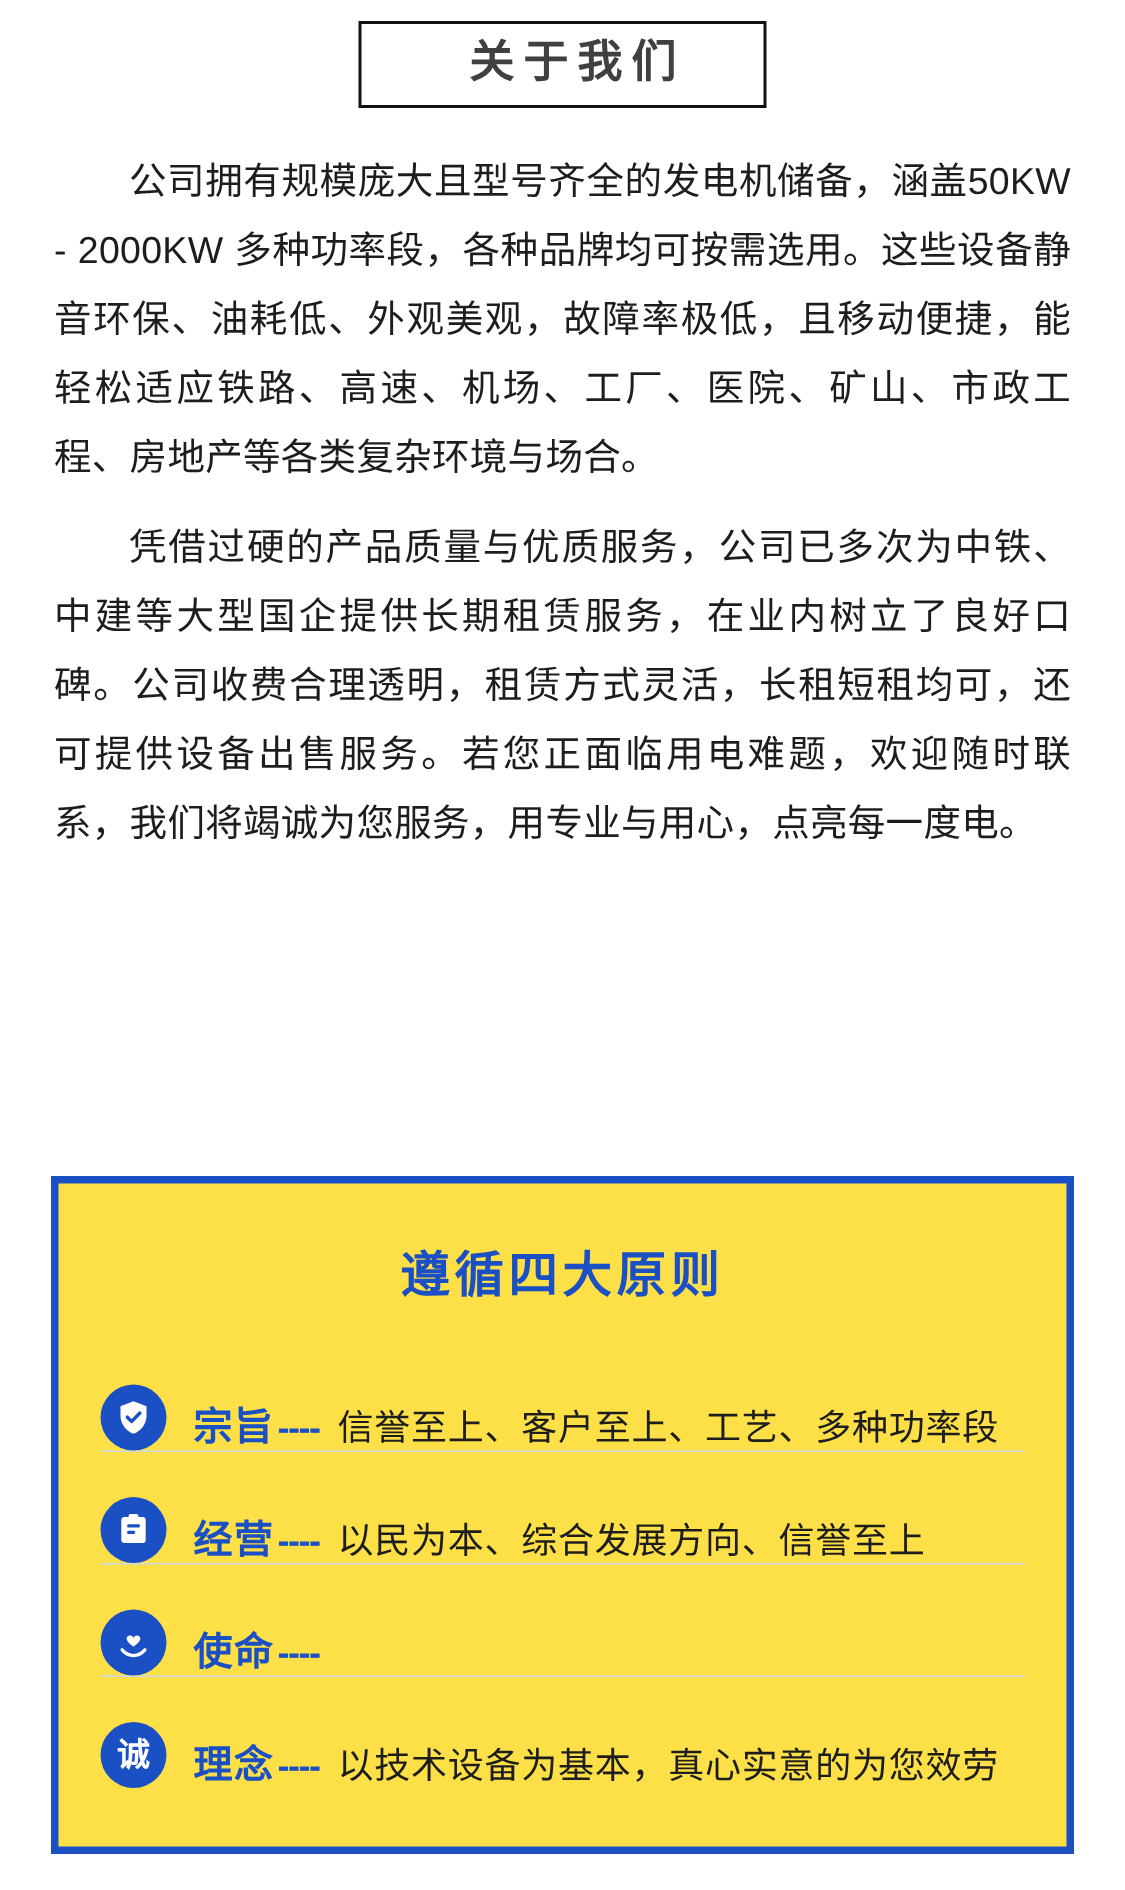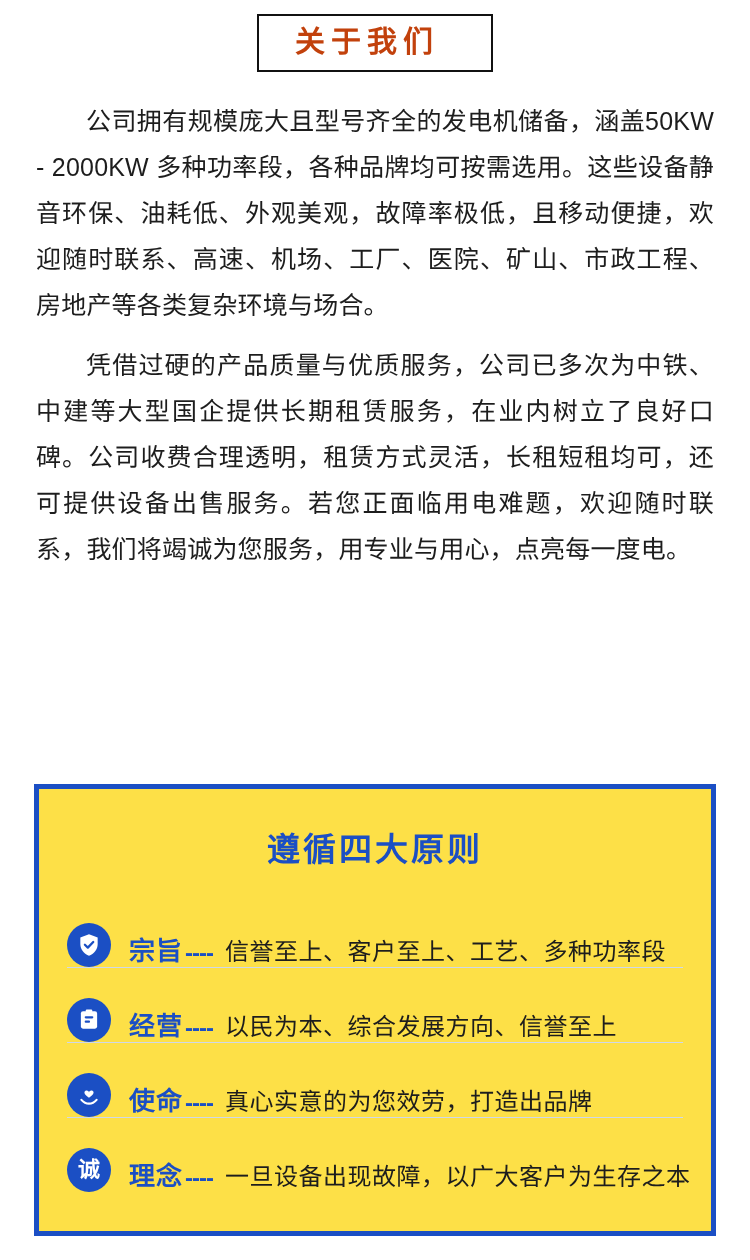--- a/index.html
+++ b/index.html
@@ -22,25 +22,25 @@
   }
 
   
   .title-wrap {
     display: flex;
     justify-content: center;
     padding-top: 14px;
   }
   .title-box {
     border: 2px solid #111111;
-    padding: 11px 52px 13px 36px;
+    padding: 11px 52px 13px 72px;
     font-size: 30px;
     font-weight: bold;
     letter-spacing: 6px;
-    color: #c2410c;
+    color: #404040;
     line-height: 1;
   }
 
   
   .body-copy {
     margin: 26px 36px 0 36px;
   }
   .para {
     font-size: 25px;
     line-height: 46px;
@@ -125,21 +125,21 @@
 </head>
 <body>
 
 <div class="page">
 
   <div class="title-wrap">
     <div class="title-box">关于我们</div>
   </div>
 
   <div class="body-copy">
-    <p class="para">公司拥有规模庞大且型号齐全的发电机储备，涵盖50KW - 2000KW 多种功率段，各种品牌均可按需选用。这些设备静音环保、油耗低、外观美观，故障率极低，且移动便捷，欢迎随时联系、高速、机场、工厂、医院、矿山、市政工程、房地产等各类复杂环境与场合。</p>
+    <p class="para">公司拥有规模庞大且型号齐全的发电机储备，涵盖50KW - 2000KW 多种功率段，各种品牌均可按需选用。这些设备静音环保、油耗低、外观美观，故障率极低，且移动便捷，能轻松适应铁路、高速、机场、工厂、医院、矿山、市政工程、房地产等各类复杂环境与场合。</p>
     <p class="para">凭借过硬的产品质量与优质服务，公司已多次为中铁、中建等大型国企提供长期租赁服务，在业内树立了良好口碑。公司收费合理透明，租赁方式灵活，长租短租均可，还可提供设备出售服务。若您正面临用电难题，欢迎随时联系，我们将竭诚为您服务，用专业与用心，点亮每一度电。</p>
   </div>
 
   <div class="panel">
     <div class="panel-title">遵循四大原则</div>
 
     <div class="rows">
 
       <div class="row">
         <span class="badge">
@@ -169,28 +169,27 @@
 
       <div class="row">
         <span class="badge">
           <svg width="26" height="26" viewBox="0 0 24 24" aria-hidden="true">
             <path d="M12 9.6 C12 7.8 9 6.9 8 8.8 C7 10.7 9.6 12.8 12 14.6 C14.4 12.8 17 10.7 16 8.8 C15 6.9 12 7.8 12 9.6 Z" fill="#ffffff"></path>
             <path d="M5 16.5 C7 18.8 9.2 20 12 20 C14.8 20 17 18.8 19 16.5" fill="none" stroke="#ffffff" stroke-width="2" stroke-linecap="round"></path>
           </svg>
         </span>
         <span class="row-key">使命</span>
         <span class="row-dash">----</span>
-        <span class="row-val">真心实意的为您效劳，打造出品牌</span>
       </div>
 
       <div class="row">
         <span class="badge">
           <span class="glyph">诚</span>
         </span>
         <span class="row-key">理念</span>
         <span class="row-dash">----</span>
-        <span class="row-val">一旦设备出现故障，以广大客户为生存之本</span>
+        <span class="row-val">以技术设备为基本，真心实意的为您效劳</span>
       </div>
 
     </div>
   </div>
 
 </div>
 
 </body></html>

